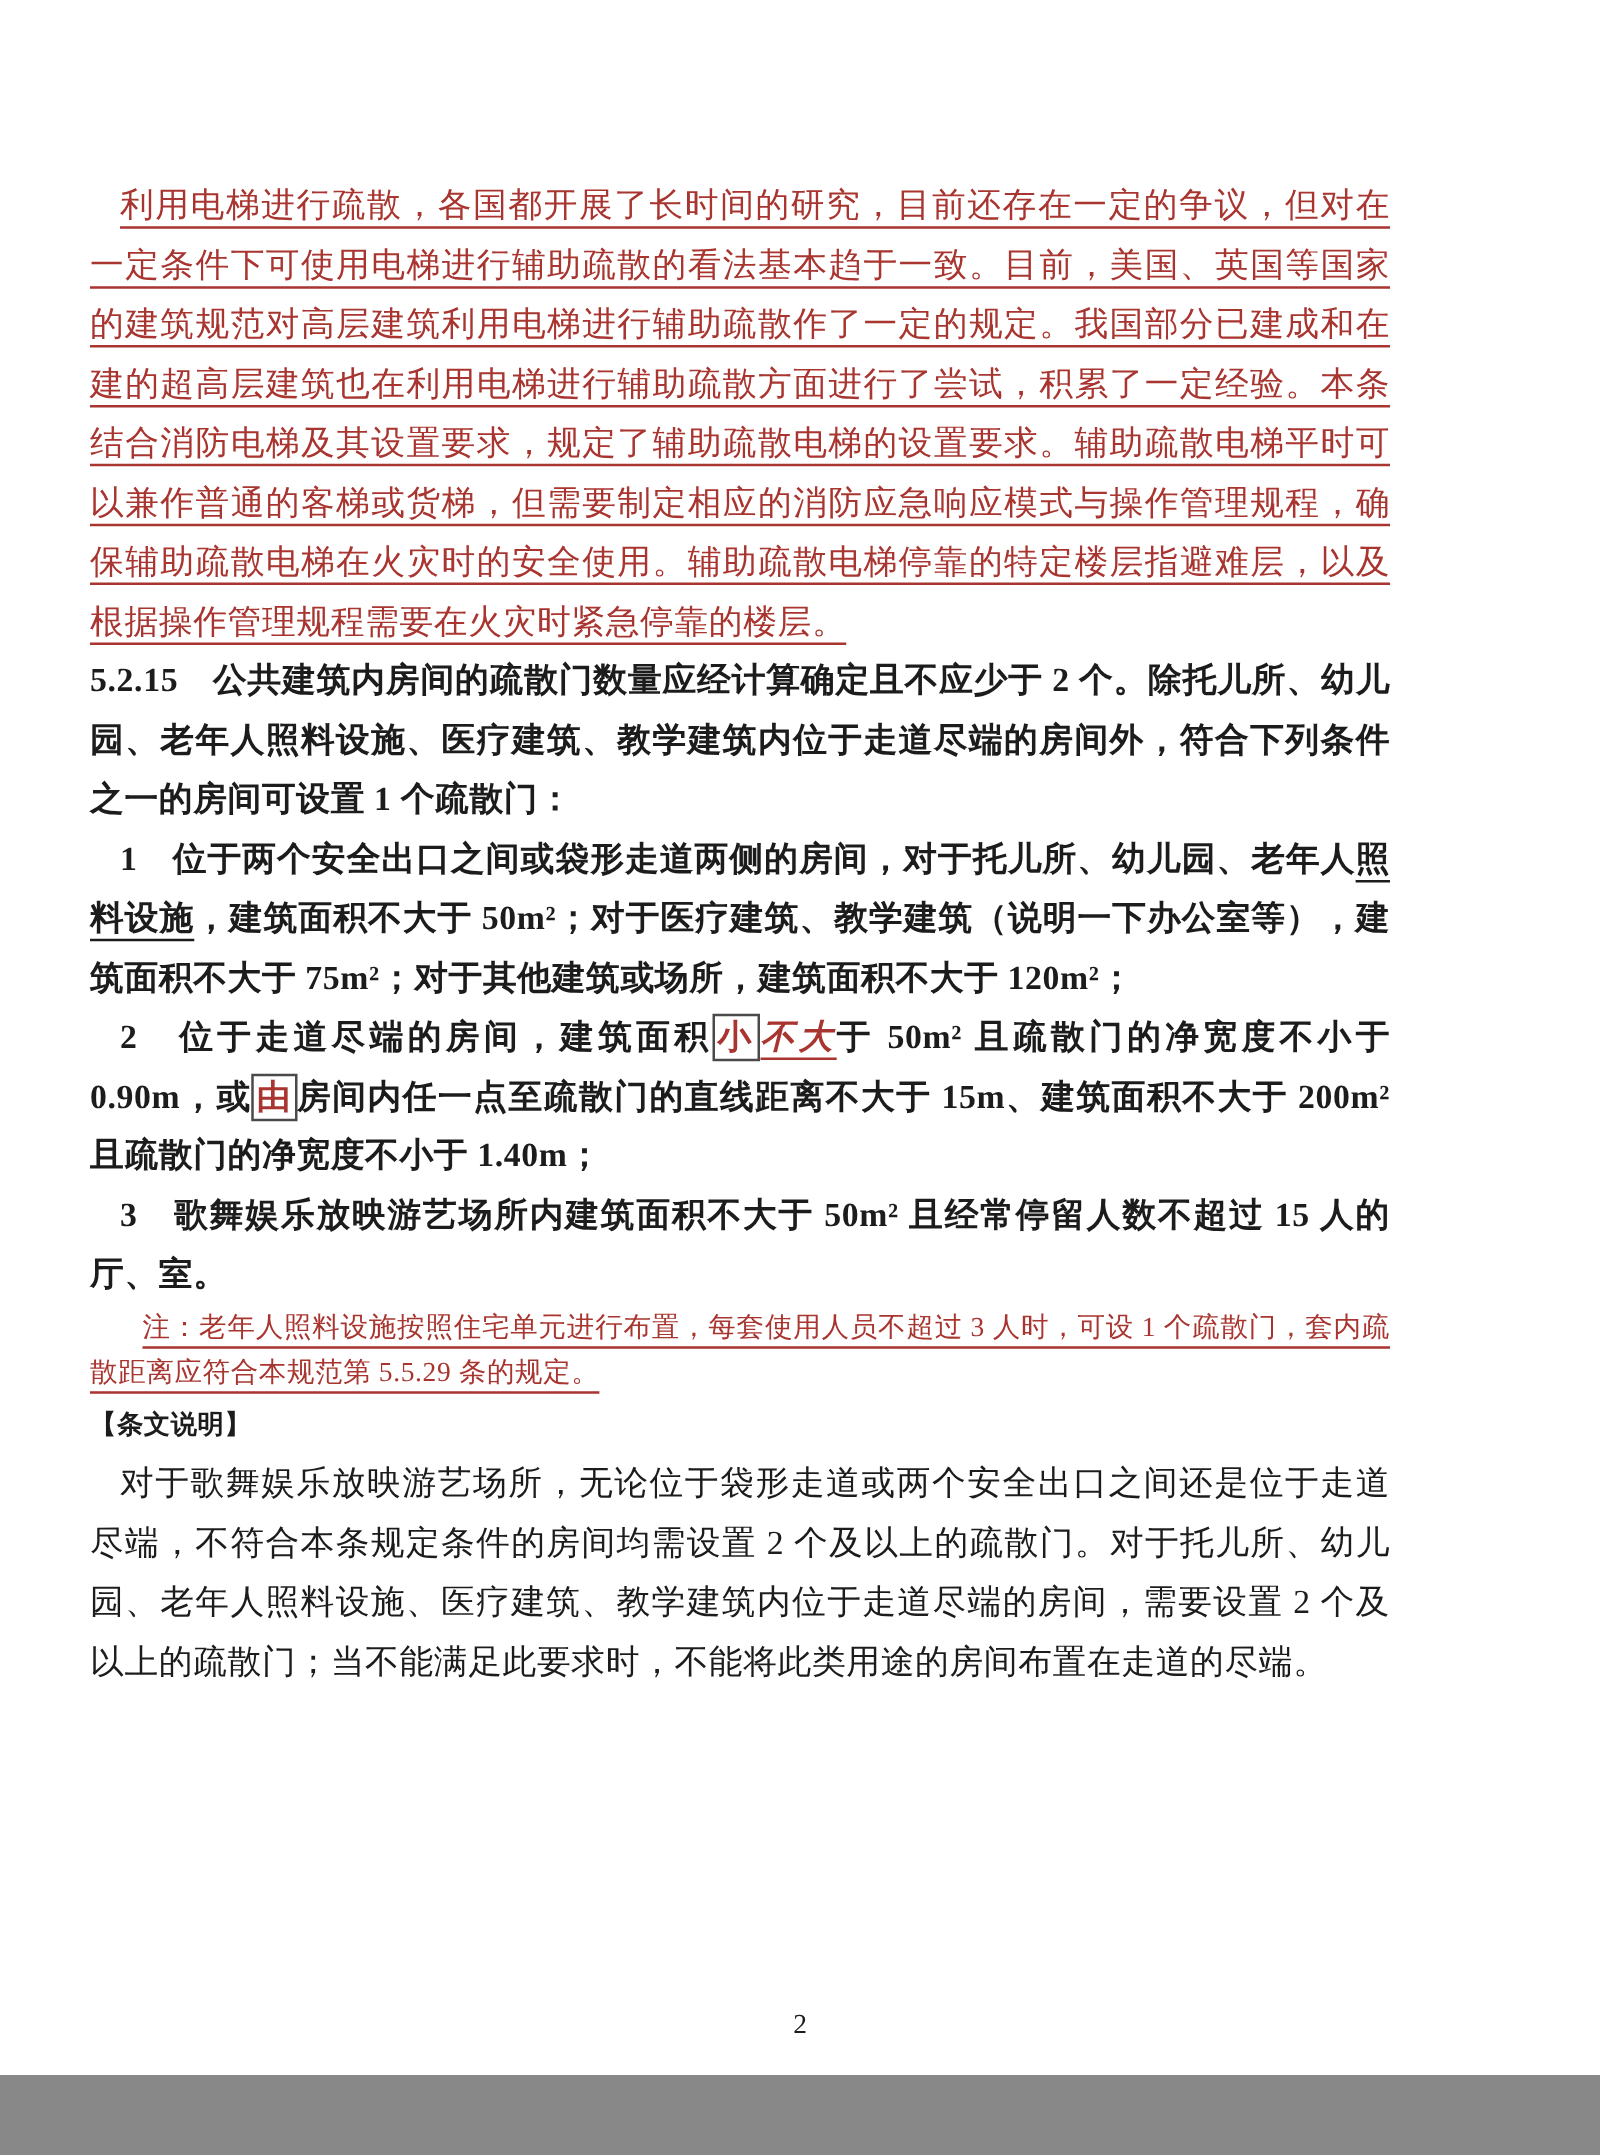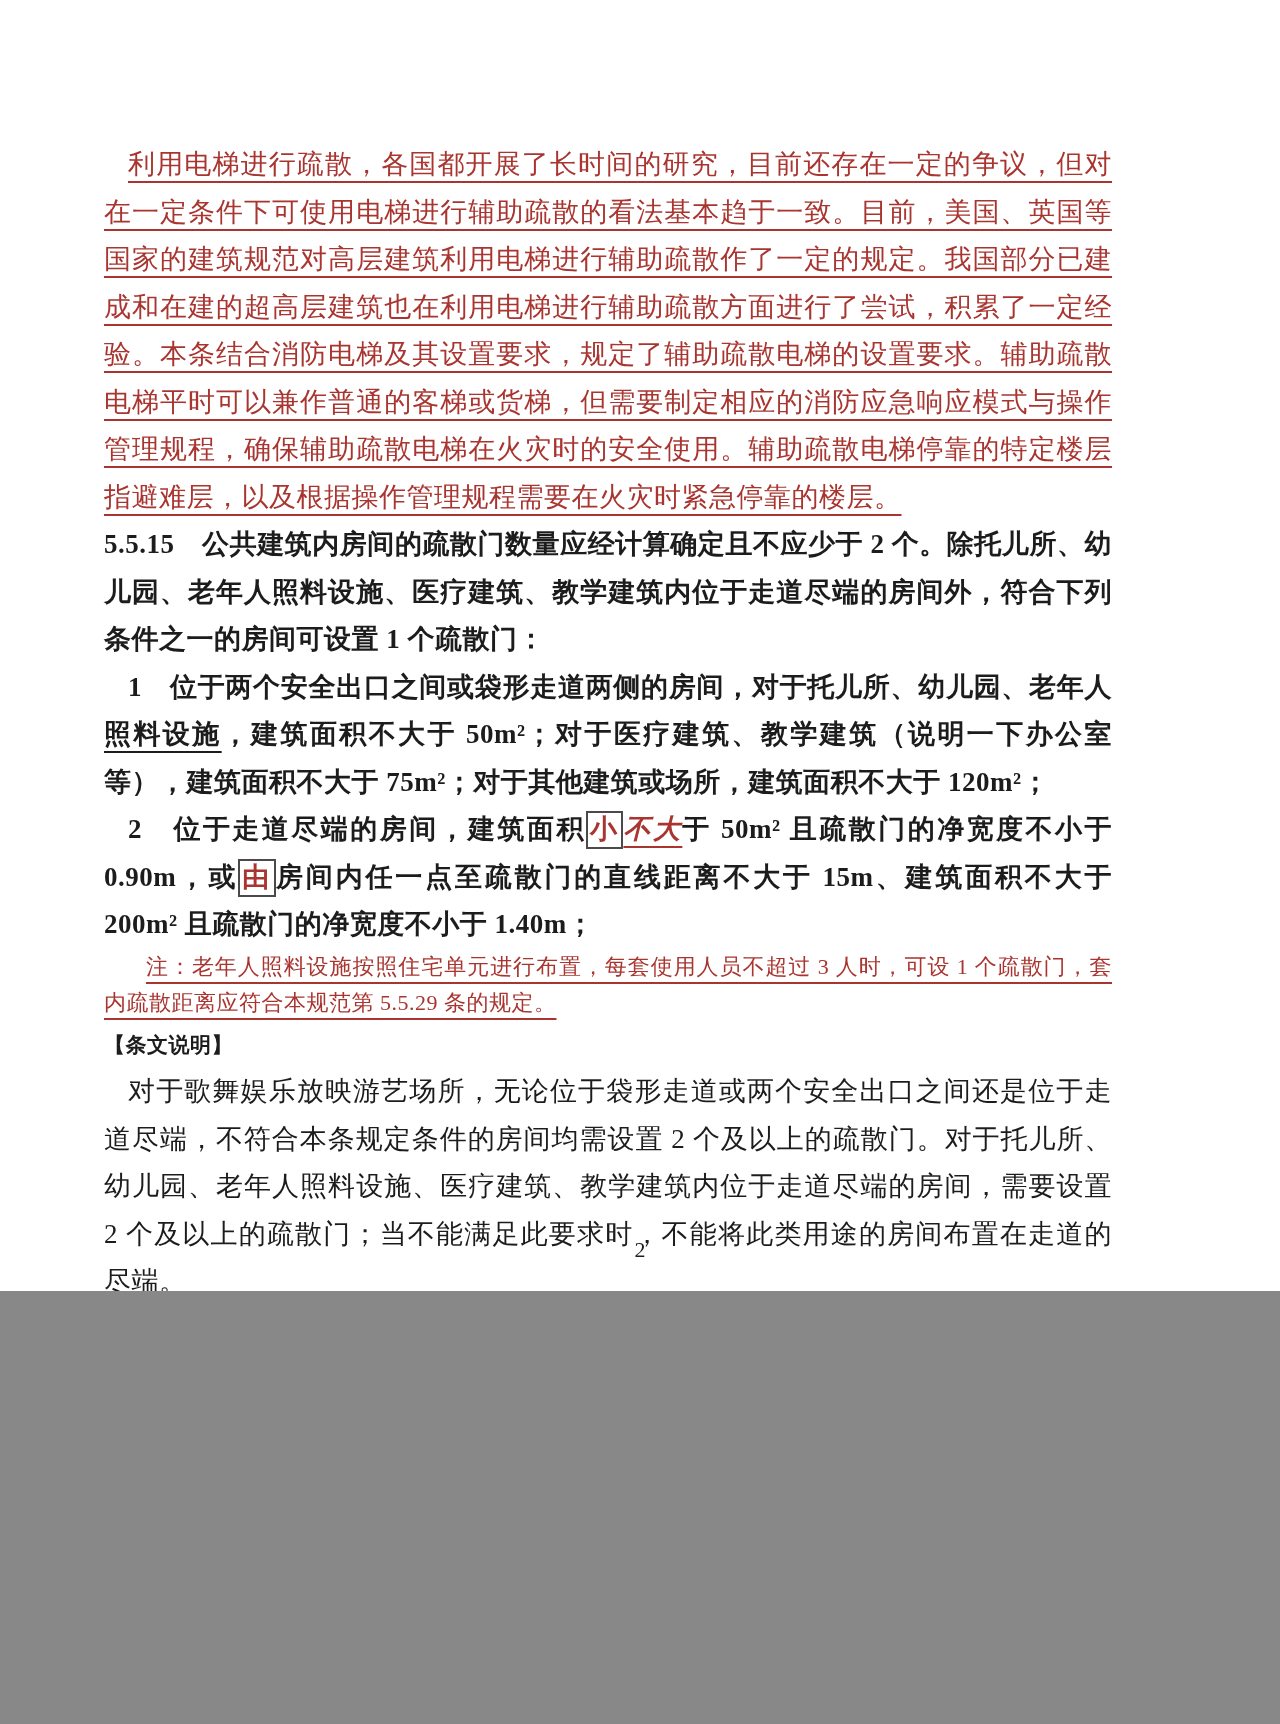--- a/index.html
+++ b/index.html
@@ -5,25 +5,25 @@
   :root{
     --red:#A93530;
     --ink:#1C1C1C;
     --box-border:#4A4A4A;
     --page-bg:#FFFFFF;
   }
   html,body{margin:0;padding:0;background:#888;}
   .page{
     position:relative;
     width:1280px;
-    height:1291px;
+    height:1660px;
     margin:0 auto;
     background:var(--page-bg);
     box-sizing:border-box;
-    padding:141px 168px 0 104px;
+    padding:141px 168px 0 72px;
     font-family:"Liberation Serif","DejaVu Serif",serif;
     color:var(--ink);
     overflow:hidden;
   }
   .p{
     margin:0;
     font-size:27px;
     line-height:47.5px;
     text-align:justify;
     text-justify:inter-ideograph;
@@ -82,26 +82,27 @@
     color:var(--ink);
   }
 </style>
 </head>
 <body>
 
 <div class="page">
 
   <p class="p red-u indent">利用电梯进行疏散，各国都开展了长时间的研究，目前还存在一定的争议，但对在一定条件下可使用电梯进行辅助疏散的看法基本趋于一致。目前，美国、英国等国家的建筑规范对高层建筑利用电梯进行辅助疏散作了一定的规定。我国部分已建成和在建的超高层建筑也在利用电梯进行辅助疏散方面进行了尝试，积累了一定经验。本条结合消防电梯及其设置要求，规定了辅助疏散电梯的设置要求。辅助疏散电梯平时可以兼作普通的客梯或货梯，但需要制定相应的消防应急响应模式与操作管理规程，确保辅助疏散电梯在火灾时的安全使用。辅助疏散电梯停靠的特定楼层指避难层，以及根据操作管理规程需要在火灾时紧急停靠的楼层。</p>
 
-  <p class="p bold">5.5.15　公共建筑内房间的疏散门数量应经计算确定且不应少于 2 个。除托儿所、幼儿园、老年人照料设施、医疗建筑、教学建筑内位于走道尽端的房间外，符合下列条件之一的房间可设置 1 个疏散门：</p>
+  <p class="p bold">5.2.15　公共建筑内房间的疏散门数量应经计算确定且不应少于 2 个。除托儿所、幼儿园、老年人照料设施、医疗建筑、教学建筑内位于走道尽端的房间外，符合下列条件之一的房间可设置 1 个疏散门：</p>
 
   <p class="p bold indent"><span>1　位于两个安全出口之间或袋形走道两侧的房间，对于托儿所、幼儿园、老年人</span><span class="seg-black-underline">照料设施</span><span>，建筑面积不大于 50m²；对于医疗建筑、教学建筑（说明一下办公室等），建筑面积不大于 75m²；对于其他建筑或场所，建筑面积不大于 120m²；</span></p>
 
   <p class="p bold indent"><span>2　位于走道尽端的房间，建筑面积</span><span class="seg-box">小</span><span class="seg-red-underline">不大</span><span>于 50m² 且疏散门的净宽度不小于 0.90m，或</span><span class="seg-box">由</span><span>房间内任一点至疏散门的直线距离不大于 15m、建筑面积不大于 200m² 且疏散门的净宽度不小于 1.40m；</span></p>
 
+  <p class="p bold indent">3　歌舞娱乐放映游艺场所内建筑面积不大于 50m² 且经常停留人数不超过 15 人的厅、室。</p>
 
   <p class="p note red-u indent2">注：老年人照料设施按照住宅单元进行布置，每套使用人员不超过 3 人时，可设 1 个疏散门，套内疏散距离应符合本规范第 5.5.29 条的规定。</p>
 
   <p class="section-head">【条文说明】</p>
 
 
 
   <p class="p indent">对于歌舞娱乐放映游艺场所，无论位于袋形走道或两个安全出口之间还是位于走道尽端，不符合本条规定条件的房间均需设置 2 个及以上的疏散门。对于托儿所、幼儿园、老年人照料设施、医疗建筑、教学建筑内位于走道尽端的房间，需要设置 2 个及以上的疏散门；当不能满足此要求时，不能将此类用途的房间布置在走道的尽端。</p>
 
   <div class="page-number">2</div>

